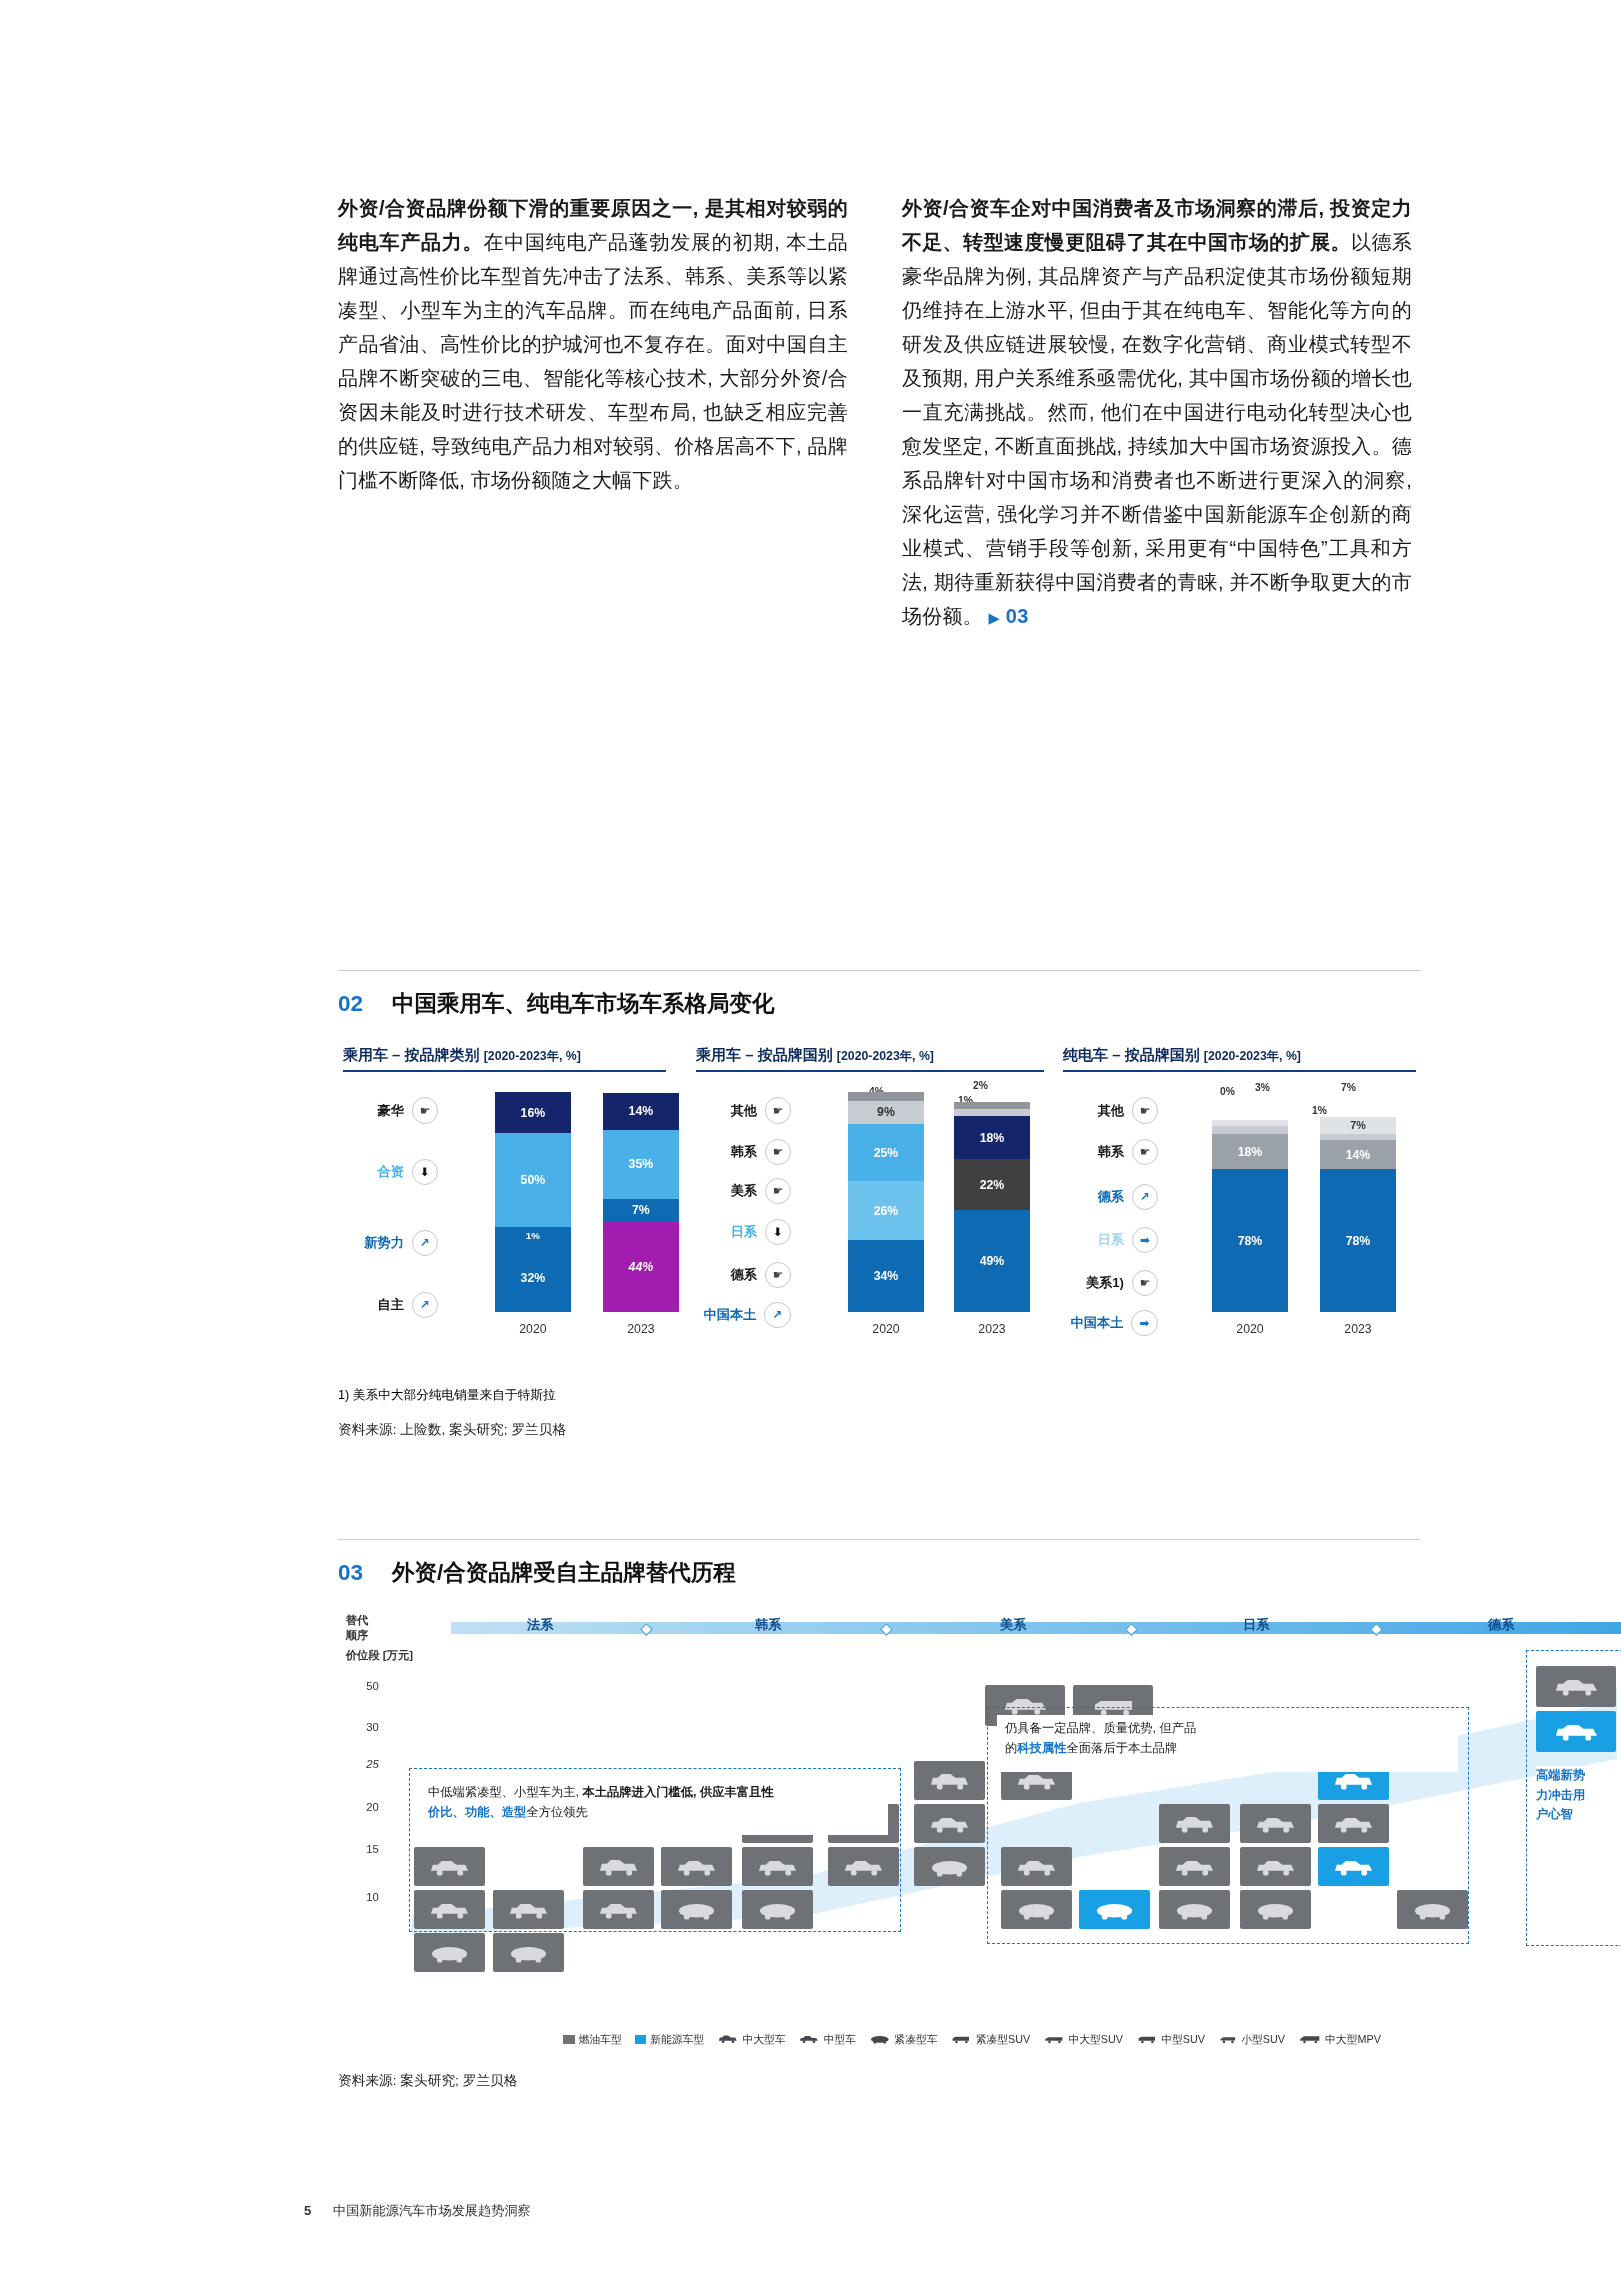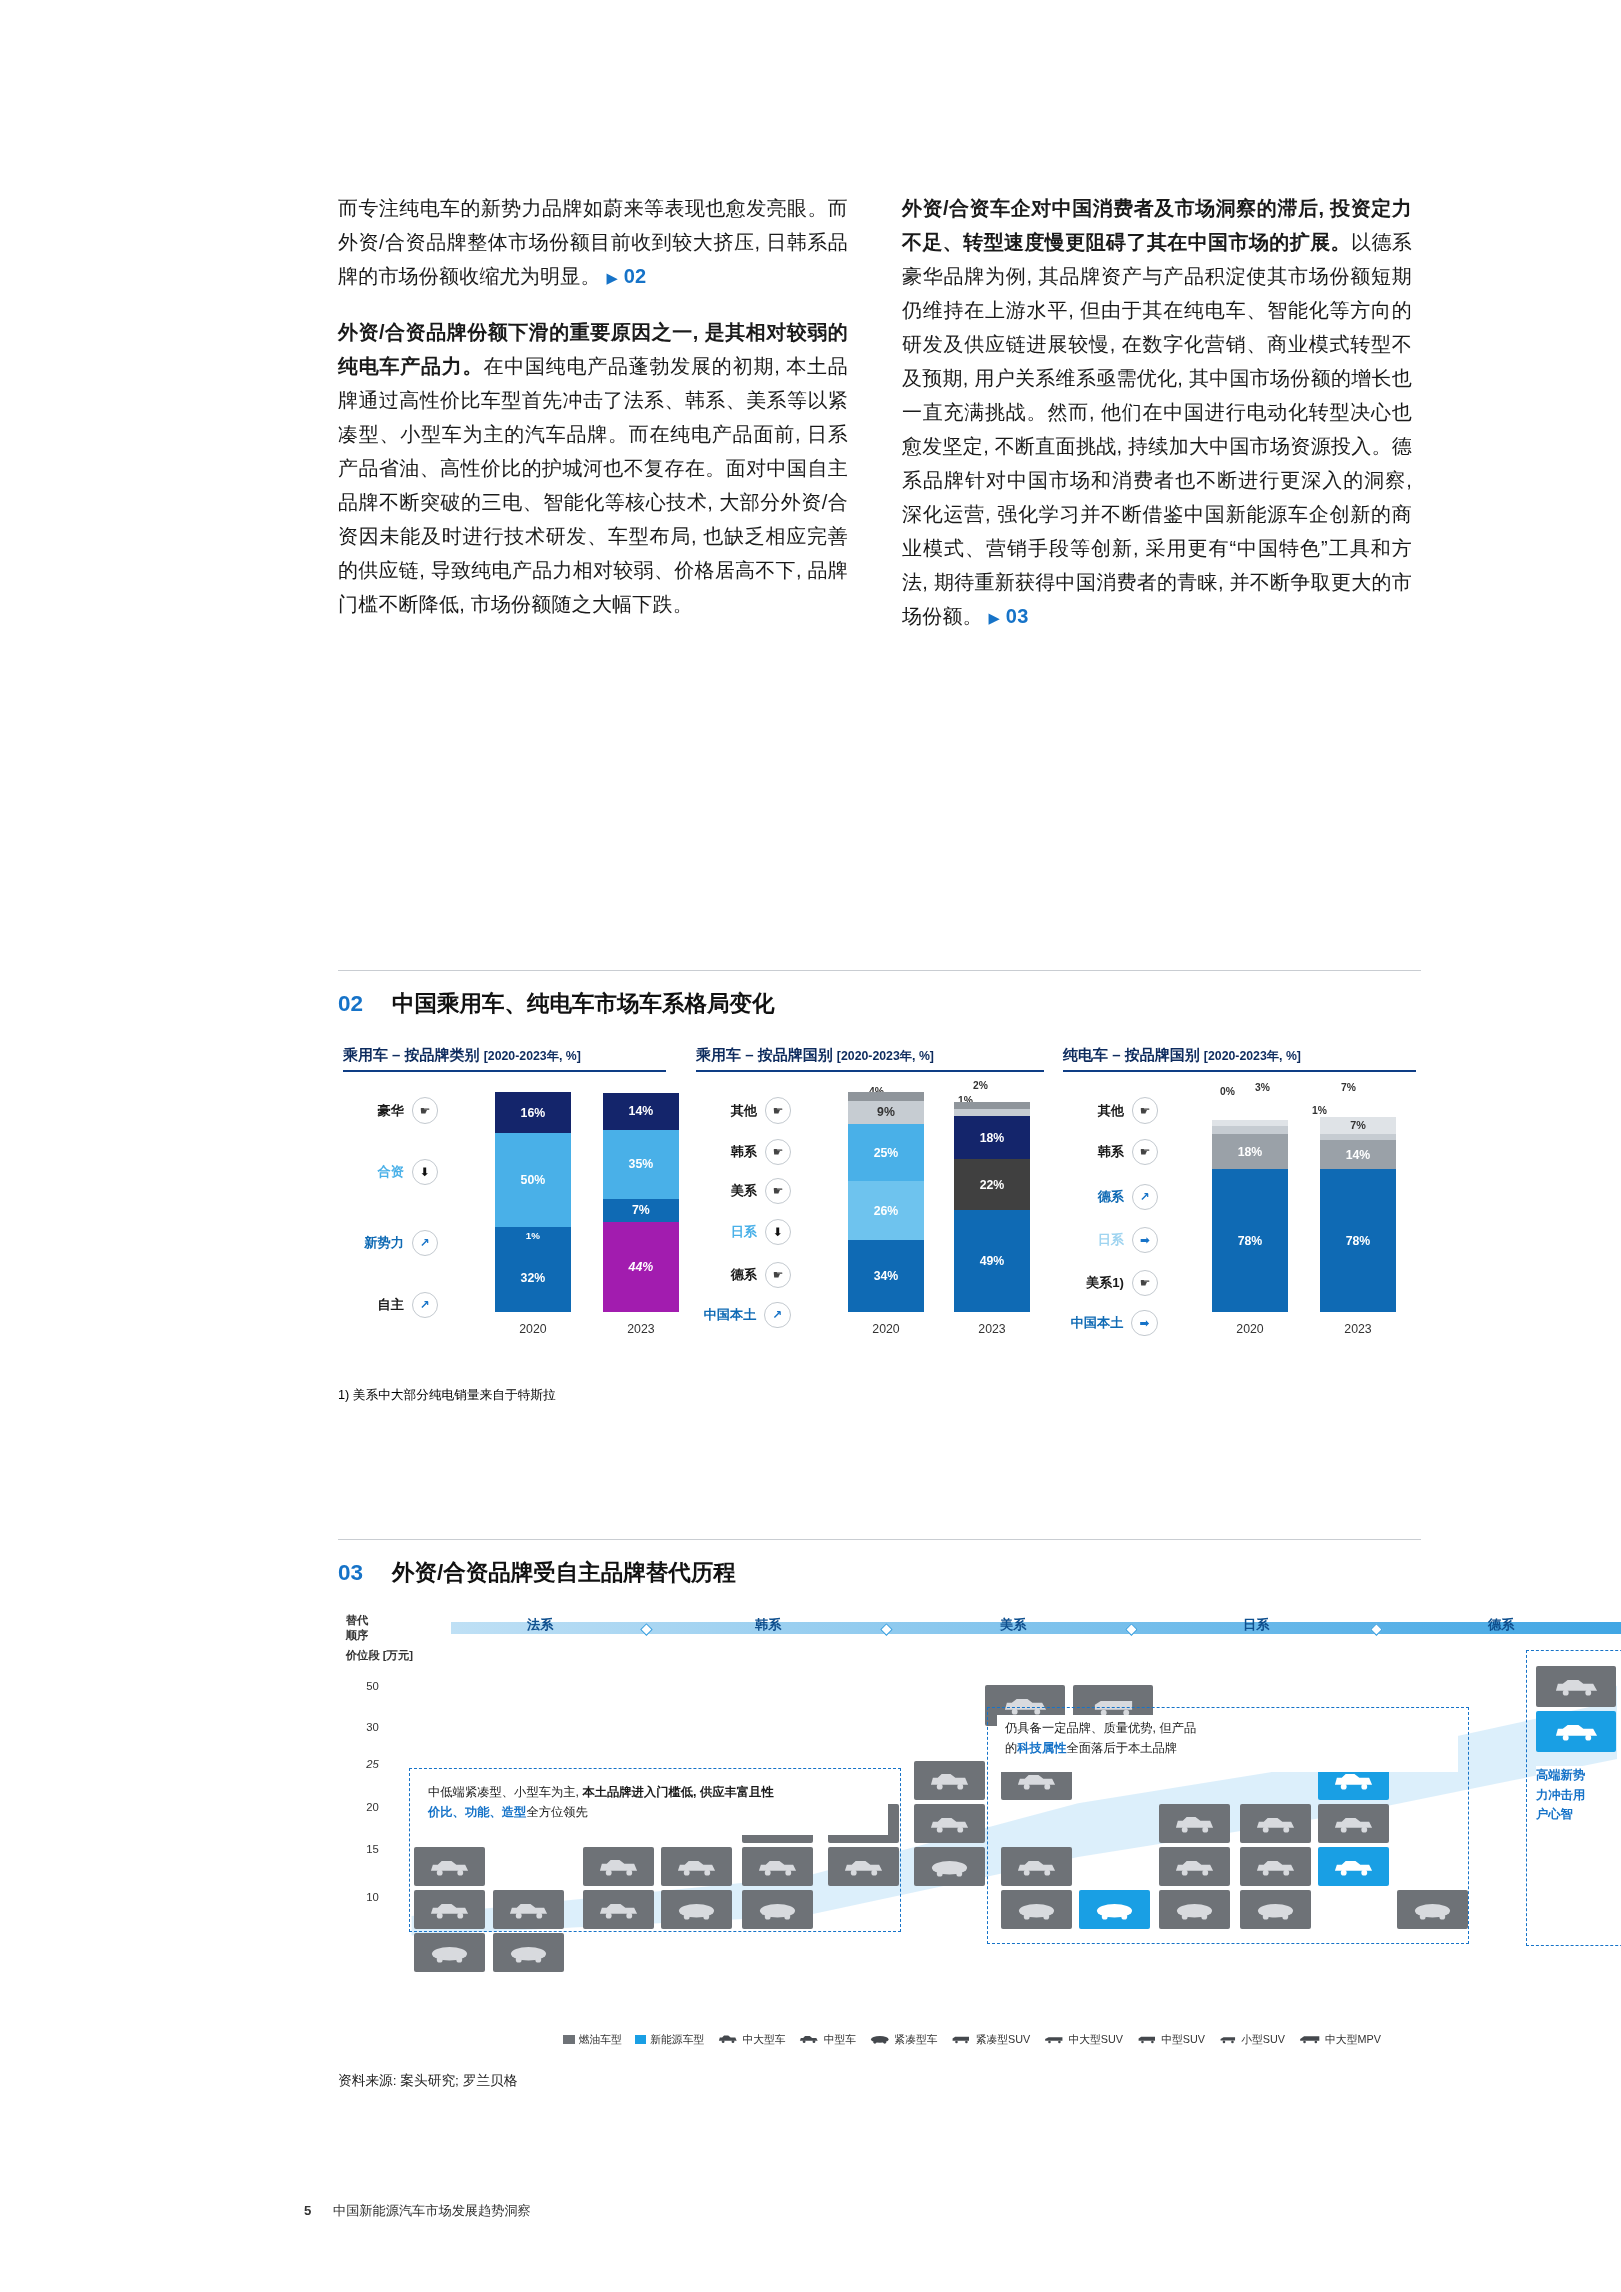--- a/index.html
+++ b/index.html
@@ -154,21 +154,20 @@
   }
   .footer .pg{font-weight:bold;color:#333;}
 </style>
 </head>
 <body>
 
 <div class="page">
 
   <div class="cols">
     <div class="col">
-      <p><span>而专注纯电车的新势力品牌如蔚来等表现也愈发亮眼。而外资/合资品牌整体市场份额目前收到较大挤压, 日韩系品牌的市场份额收缩尤为明显。</span> <span class="ref"><span class="tri">▶</span> <span>02</span></span></p>
       <p><span class="b">外资/合资品牌份额下滑的重要原因之一, 是其相对较弱的纯电车产品力。</span><span>在中国纯电产品蓬勃发展的初期, 本土品牌通过高性价比车型首先冲击了法系、韩系、美系等以紧凑型、小型车为主的汽车品牌。而在纯电产品面前, 日系产品省油、高性价比的护城河也不复存在。面对中国自主品牌不断突破的三电、智能化等核心技术, 大部分外资/合资因未能及时进行技术研发、车型布局, 也缺乏相应完善的供应链, 导致纯电产品力相对较弱、价格居高不下, 品牌门槛不断降低, 市场份额随之大幅下跌。</span></p>
     </div>
     <div class="col">
       <p><span class="b">外资/合资车企对中国消费者及市场洞察的滞后, 投资定力不足、转型速度慢更阻碍了其在中国市场的扩展。</span><span>以德系豪华品牌为例, 其品牌资产与产品积淀使其市场份额短期仍维持在上游水平, 但由于其在纯电车、智能化等方向的研发及供应链进展较慢, 在数字化营销、商业模式转型不及预期, 用户关系维系亟需优化, 其中国市场份额的增长也一直充满挑战。然而, 他们在中国进行电动化转型决心也愈发坚定, 不断直面挑战, 持续加大中国市场资源投入。德系品牌针对中国市场和消费者也不断进行更深入的洞察, 深化运营, 强化学习并不断借鉴中国新能源车企创新的商业模式、营销手段等创新, 采用更有“中国特色”工具和方法, 期待重新获得中国消费者的青睐, 并不断争取更大的市场份额。</span> <span class="ref"><span class="tri">▶</span> <span>03</span></span></p>
     </div>
   </div>
 
   <div class="section" id="chart02">
     <div class="sec-rule"></div>
     <div class="sec-head">
@@ -337,20 +336,21 @@
             <div class="bar-seg" style="height:5.9px;background:#c6ccd2;"></div>
             <div class="bar-seg" style="height:29px;background:#9aa1a8;">14%</div>
             <div class="bar-seg" style="height:143px;background:#0f6ab4;">78%</div>
           </div>
           <div class="xlabel" style="left:257px;">2023</div>
         </div>
       </div>
     </div>
 
     <div class="foot-note">1) 美系中大部分纯电销量来自于特斯拉</div>
+    <div class="source">资料来源: 上险数, 案头研究; 罗兰贝格</div>
   </div>
 
   <div class="section" id="chart03">
     <div class="sec-rule"></div>
     <div class="sec-head">
       <span class="sec-num">03</span>
       <span class="sec-title">外资/合资品牌受自主品牌替代历程</span>
     </div>
 
     <div class="c3">

